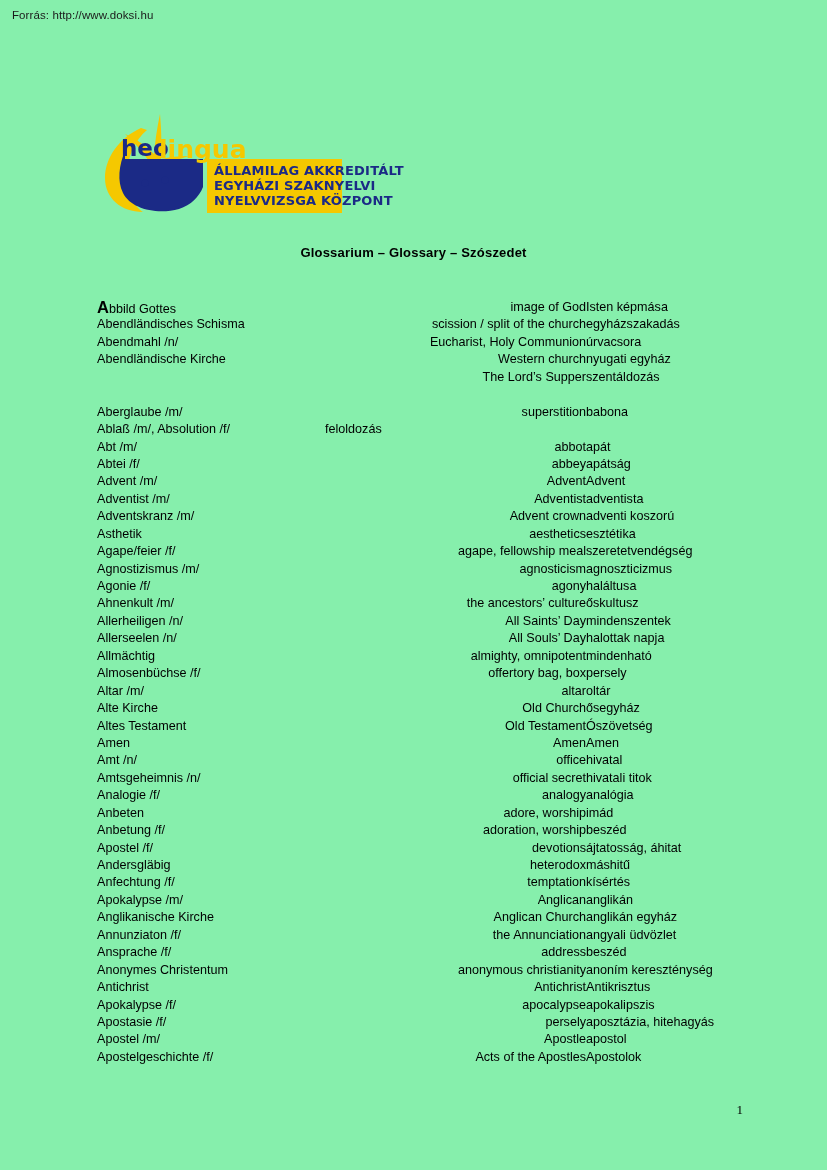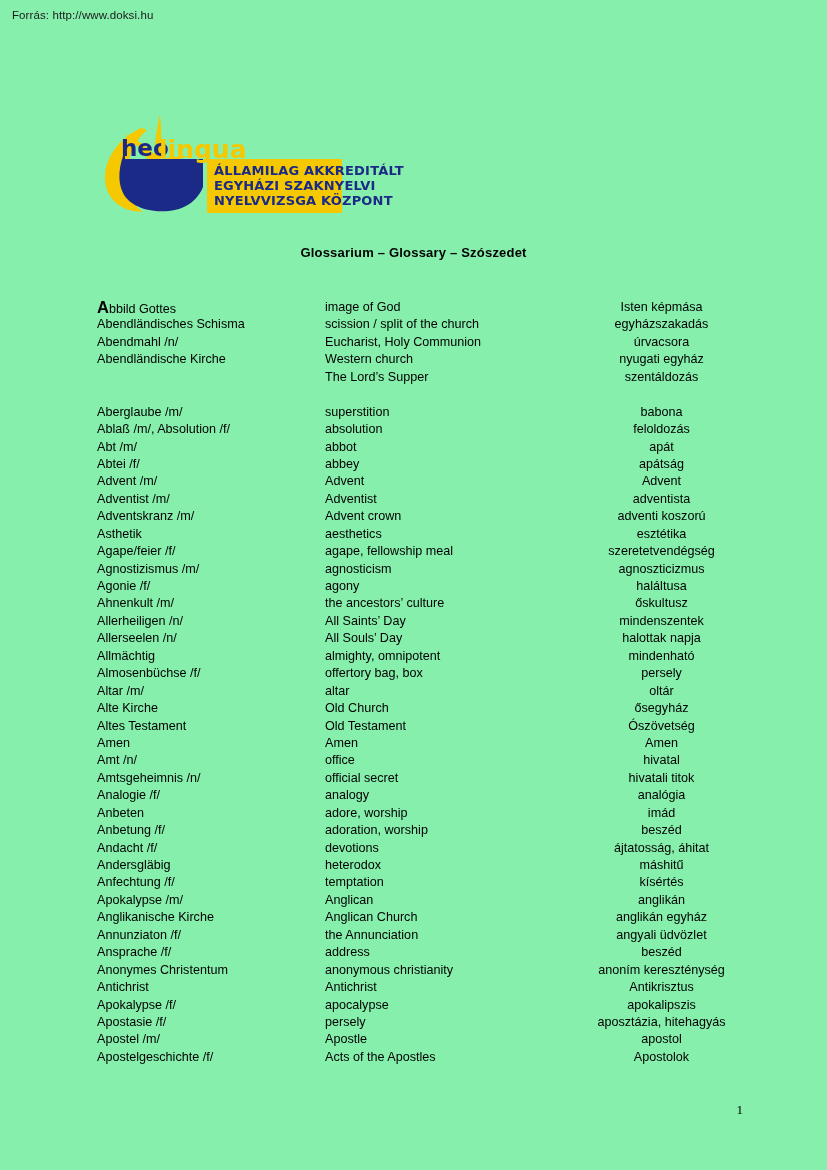--- a/index.html
+++ b/index.html
@@ -100,22 +100,22 @@
     width: 640px;
   }
   .grow {
     display: flex;
     height: 17.45px;
     line-height: 15px;
     font-size: 12.6px;
     white-space: nowrap;
   }
   .c-de { width: 228px; flex: none; }
-  .c-en { width: 261px; flex: none; }
-  .c-hu { width: 151px; flex: none; text-align: center; }
+  .c-en { width: 261px; flex: none; text-align: right; }
+  .c-hu { width: 151px; flex: none; }
 
   .dropcap {
     font-size: 16.5px;
     font-weight: bold;
   }
 
   
   .page-number {
     position: absolute;
     right: 84px;
@@ -185,21 +185,20 @@
         <div class="c-en"></div>
         <div class="c-hu"></div>
       </div>
       <div class="grow">
         <div class="c-de">Aberglaube /m/</div>
         <div class="c-en">superstition</div>
         <div class="c-hu">babona</div>
       </div>
       <div class="grow">
         <div class="c-de">Ablaß /m/, Absolution /f/</div>
-        <div class="c-en">absolution</div>
         <div class="c-hu">feloldozás</div>
       </div>
       <div class="grow">
         <div class="c-de">Abt /m/</div>
         <div class="c-en">abbot</div>
         <div class="c-hu">apát</div>
       </div>
       <div class="grow">
         <div class="c-de">Abtei /f/</div>
         <div class="c-en">abbey</div>
@@ -304,21 +303,21 @@
         <div class="c-de">Anbeten</div>
         <div class="c-en">adore, worship</div>
         <div class="c-hu">imád</div>
       </div>
       <div class="grow">
         <div class="c-de">Anbetung /f/</div>
         <div class="c-en">adoration, worship</div>
         <div class="c-hu">beszéd</div>
       </div>
       <div class="grow">
-        <div class="c-de">Andacht /f/</div>
+        <div class="c-de">Apostel /f/</div>
         <div class="c-en">devotions</div>
         <div class="c-hu">ájtatosság, áhitat</div>
       </div>
       <div class="grow">
         <div class="c-de">Andersgläbig</div>
         <div class="c-en">heterodox</div>
         <div class="c-hu">máshitű</div>
       </div>
       <div class="grow">
         <div class="c-de">Anfechtung /f/</div>

